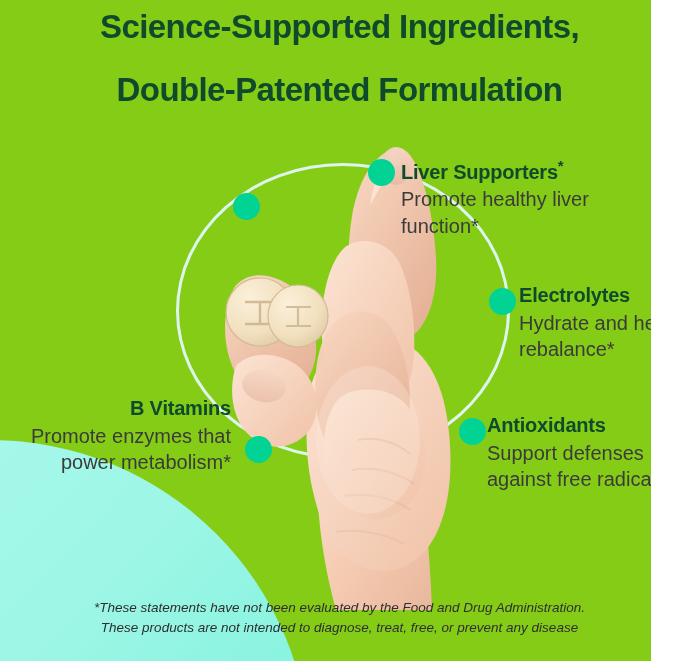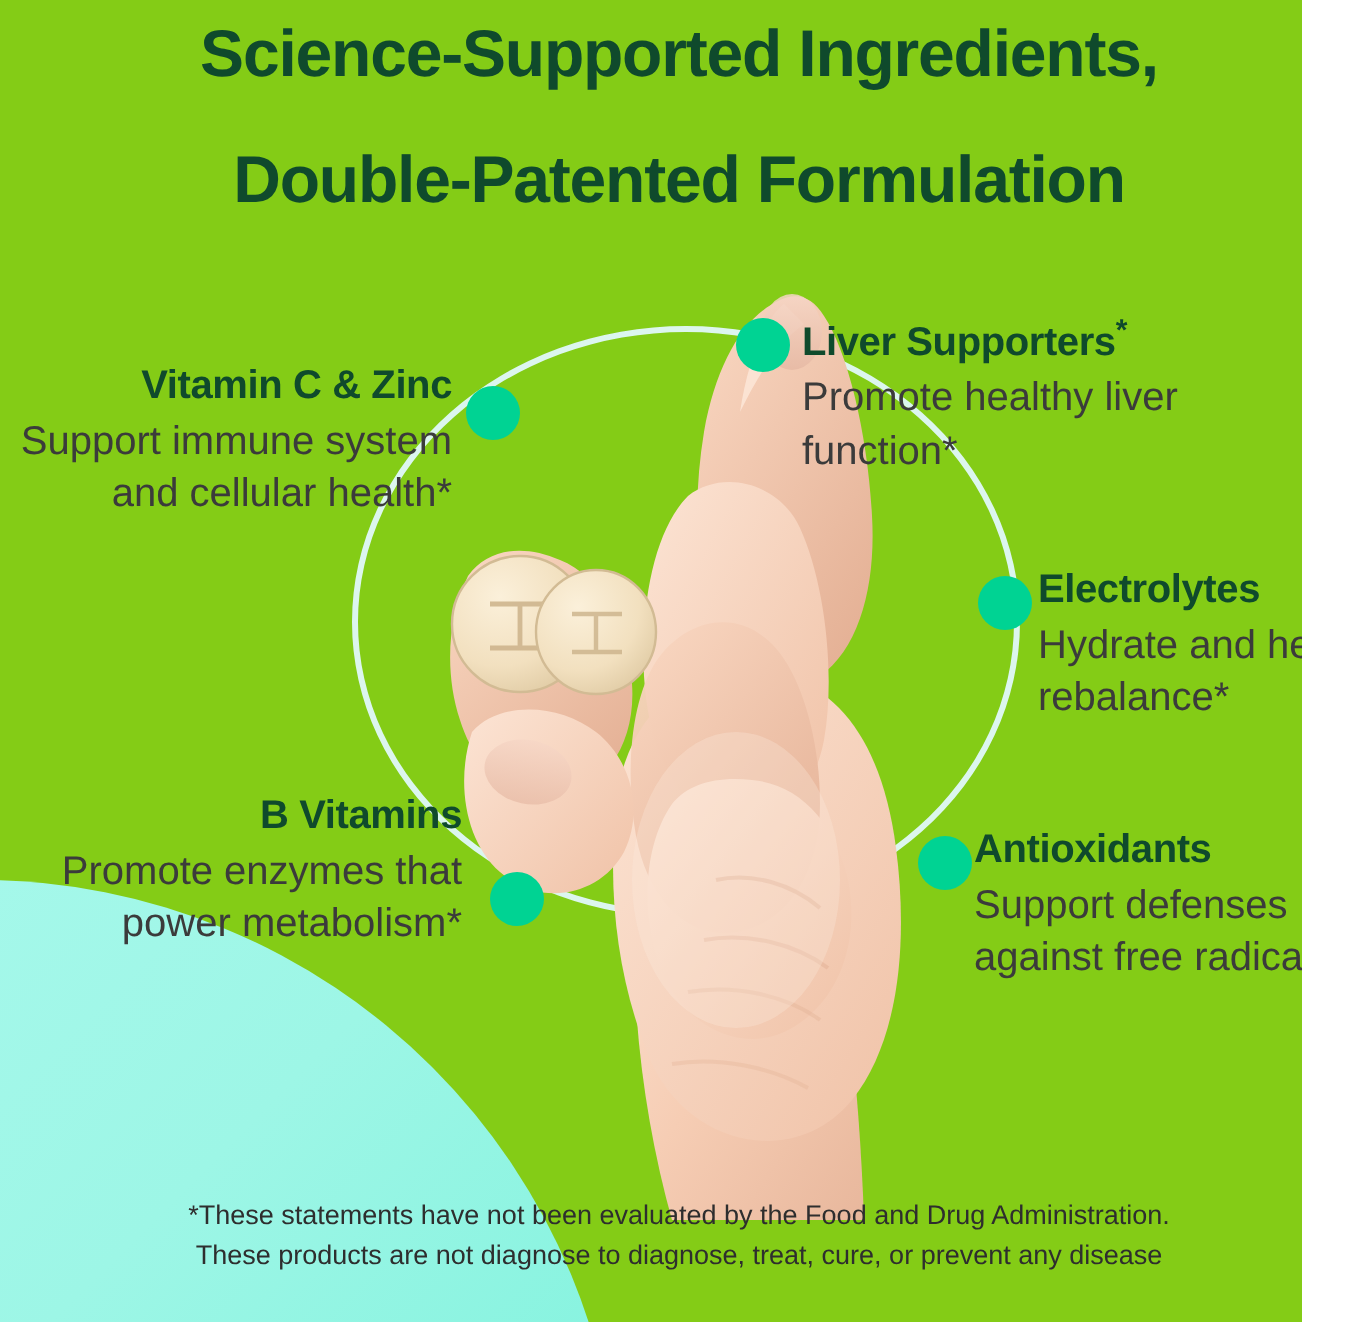--- a/index.html
+++ b/index.html
@@ -84,20 +84,21 @@
   .c-liver{left:401px;top:157px;width:270px;text-align:left;}
   .c-electro{left:519px;top:284px;width:160px;text-align:left;}
   .c-anti{left:487px;top:414px;width:192px;text-align:left;}
   .c-bvit{left:8px;top:397px;width:223px;text-align:right;}
 
   
   .footer{
     position:absolute;left:0;top:598px;width:679px;
     text-align:center;
     color:#2E2E2E;
+    font-style:italic;
     font-size:13.5px;
     line-height:1.45;
     z-index:7;
   }
   .footer span{display:block;}
 </style>
 </head>
 <body>
 
 <div class="stage">
@@ -189,24 +190,20 @@
       <ellipse cx="150" cy="300" rx="52" ry="74" fill="#FDEADF" opacity="0.30"></ellipse>
     </svg>
   </div>
 
   <div class="dot d-vitc"></div>
   <div class="dot d-liver"></div>
   <div class="dot d-electro"></div>
   <div class="dot d-anti"></div>
   <div class="dot d-bvit"></div>
 
-  <div class="callout c-vitc">
-    <h3>Vitamin C &amp; Zinc</h3>
-    <p>Support immune system and cellular health*</p>
-  </div>
 
   <div class="callout c-liver">
     <h3><span>Liver Supporters</span><span class="sup">*</span></h3>
     <p>Promote healthy liver function*</p>
   </div>
 
   <div class="callout c-electro">
     <h3>Electrolytes</h3>
     <p>Hydrate and help rebalance*</p>
   </div>
@@ -216,16 +213,16 @@
     <p>Promote enzymes that power metabolism*</p>
   </div>
 
   <div class="callout c-anti">
     <h3>Antioxidants</h3>
     <p>Support defenses against free radicals*</p>
   </div>
 
   <div class="footer">
     <span>*These statements have not been evaluated by the Food and Drug Administration.</span>
-    <span>These products are not diagnose to diagnose, treat, cure, or prevent any disease</span>
+    <span>These products are not intended to diagnose, treat, free, or prevent any disease</span>
   </div>
 
 </div>
 
 </body></html>

